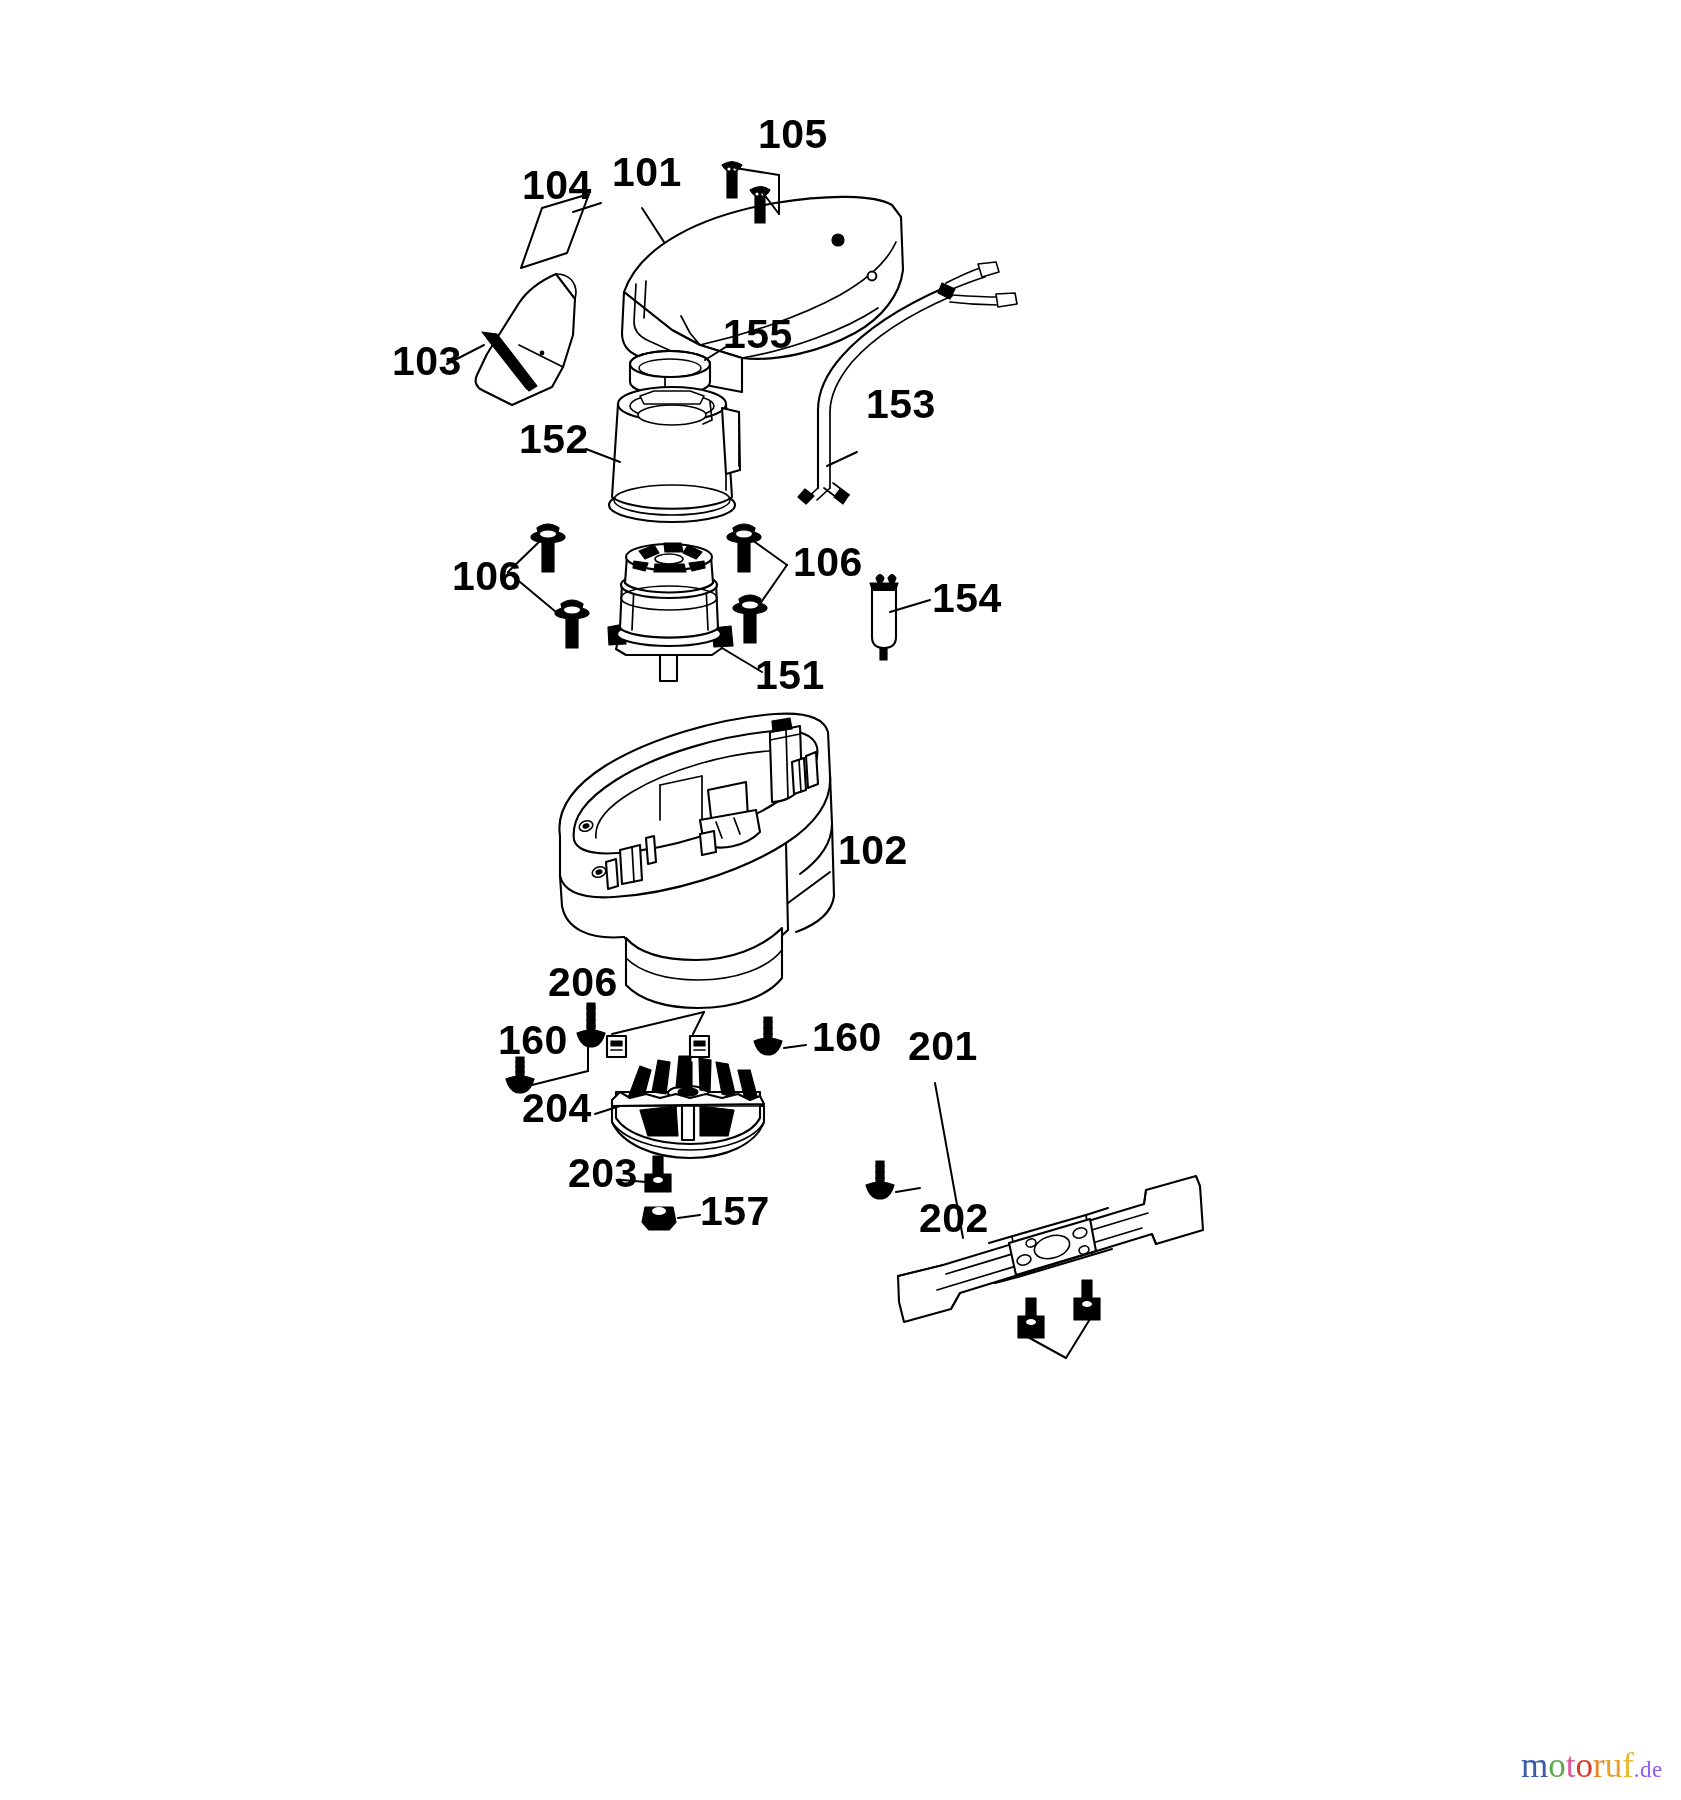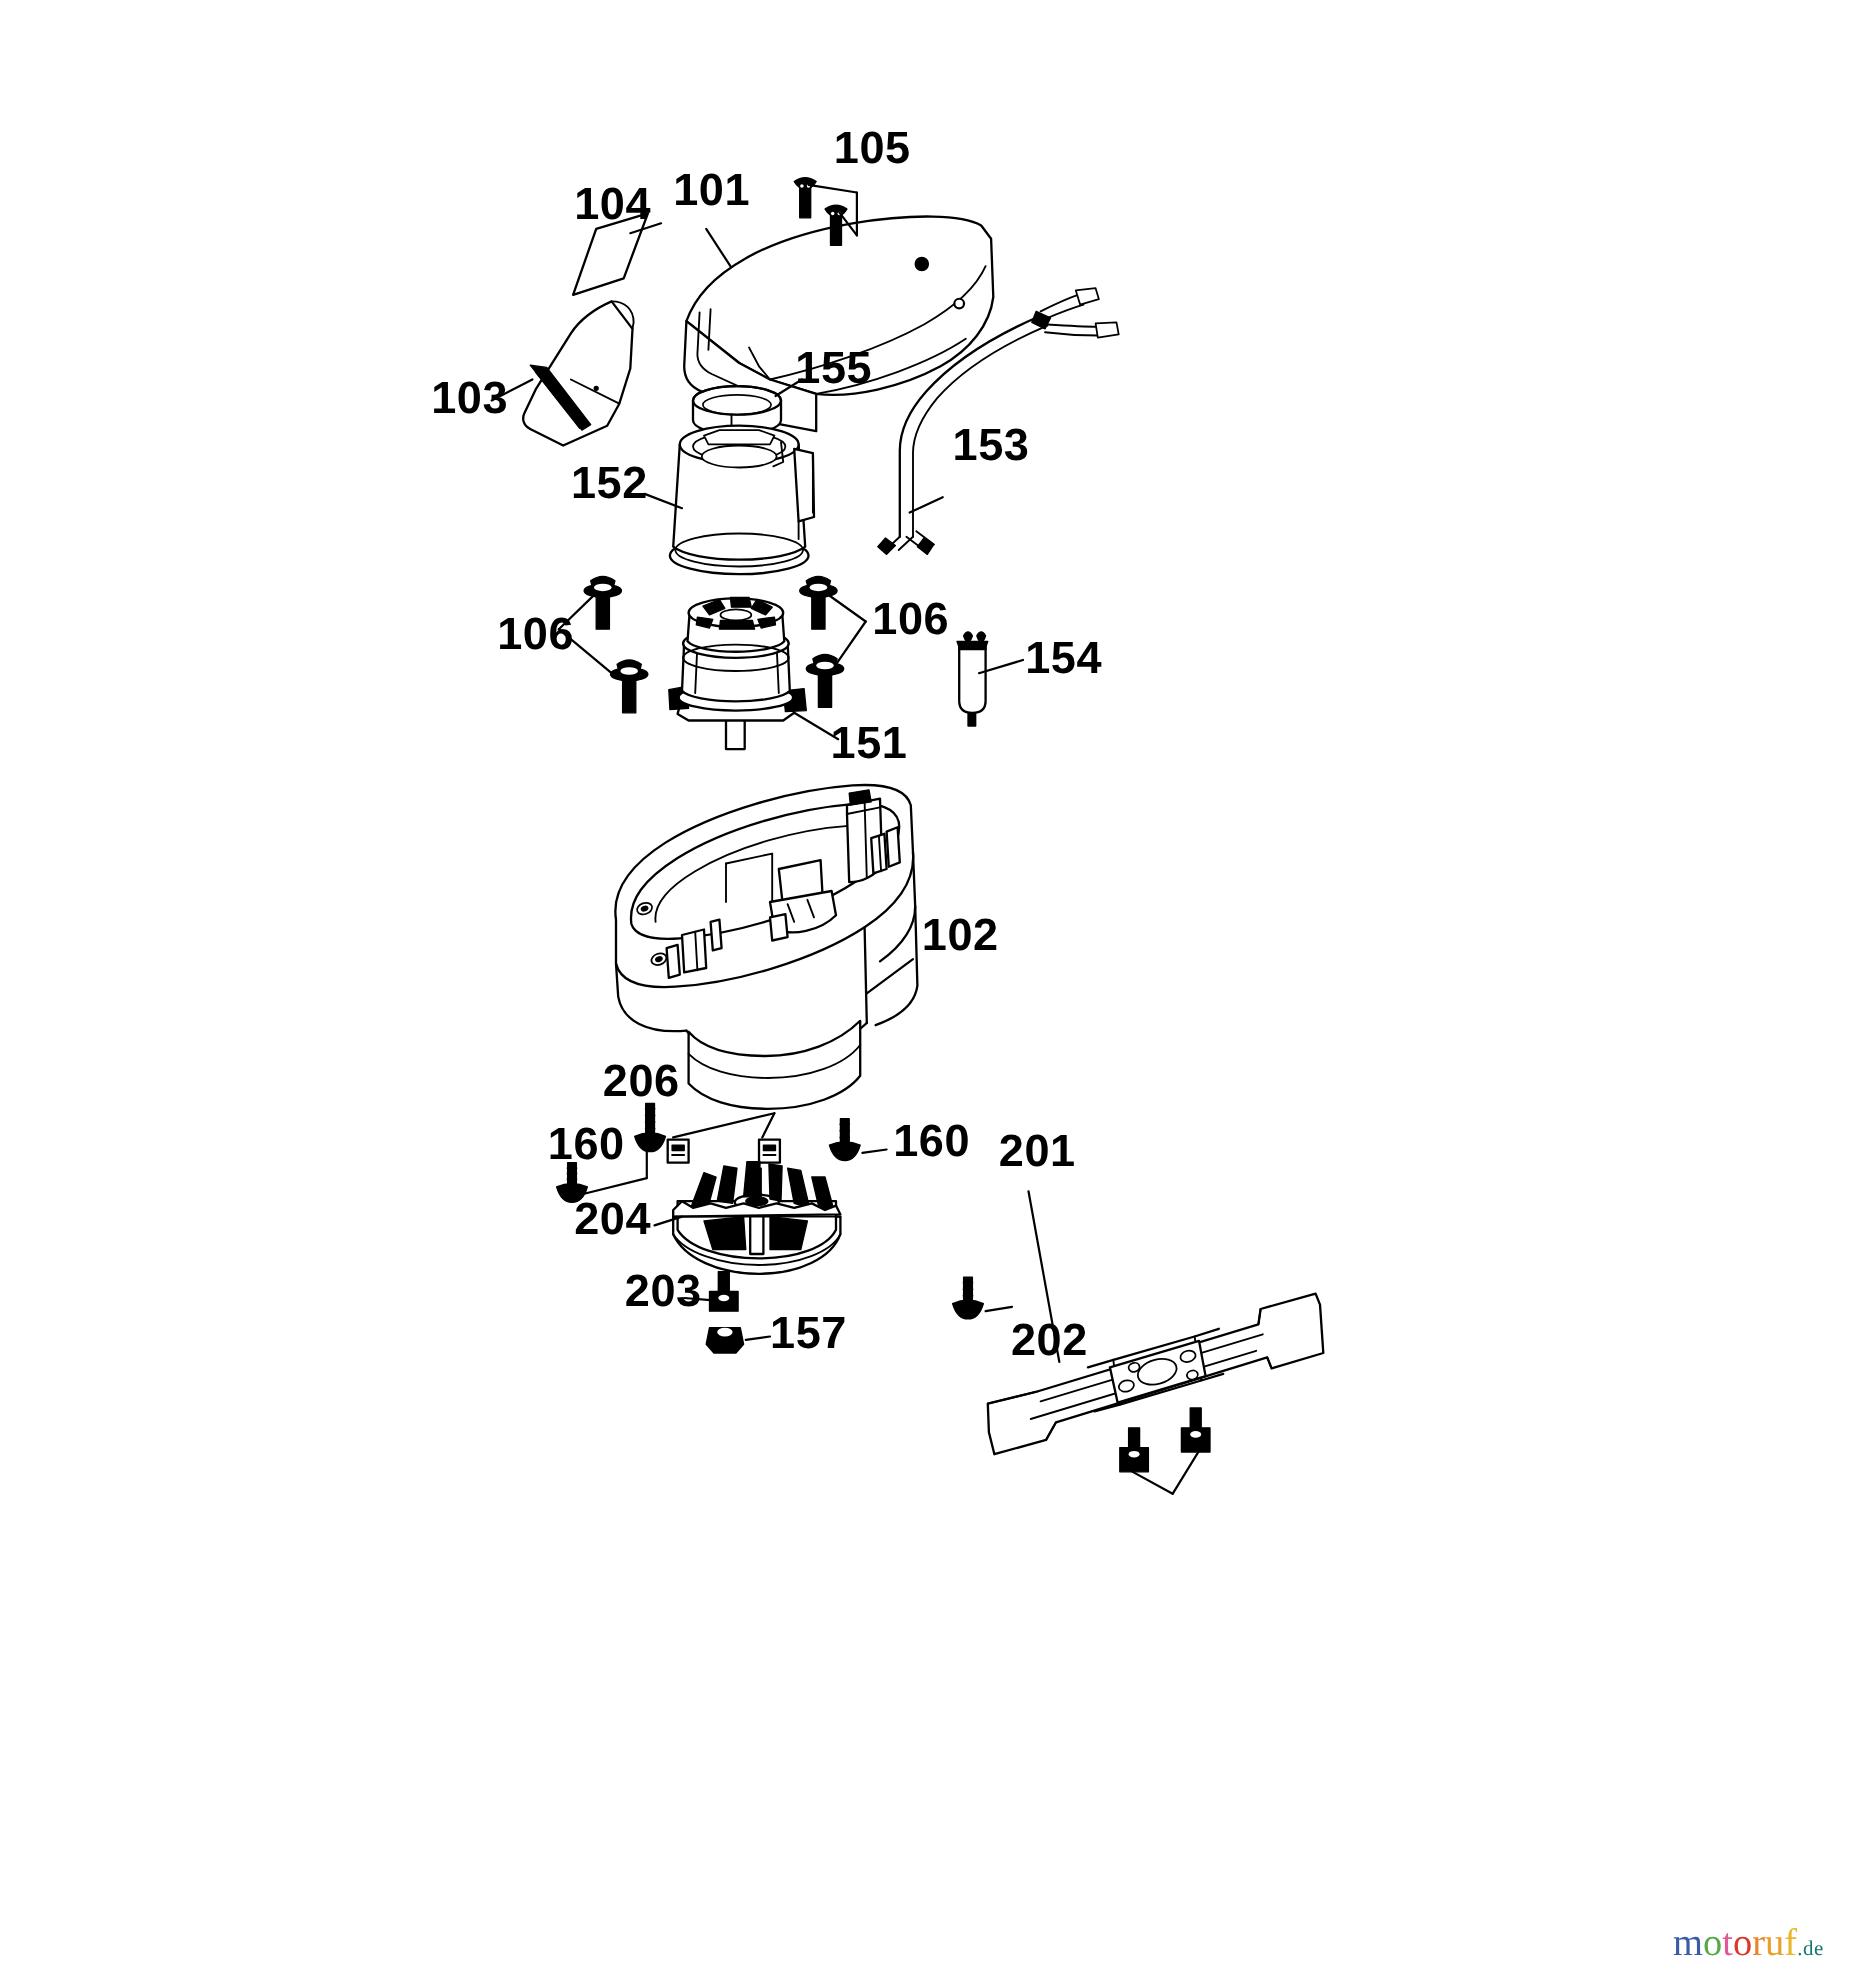--- a/index.html
+++ b/index.html
@@ -29,21 +29,21 @@
   #watermark{
     position:absolute;
     left:1521px;top:1748px;
     font-family:"Liberation Serif", serif;
     font-size:35px;
     line-height:1;
     white-space:nowrap;
     user-select:none;
   }
   #watermark .wl{font-weight:400;}
-  #watermark .suffix{font-size:19px;color:#0f766e;letter-spacing:0.5px;}
+  #watermark .suffix{font-size:23px;color:#8b5cf6;letter-spacing:0.5px;}
 </style>
 </head>
 <body>
 
 <div id="diagram-root">
 
 <svg class="sheet" viewBox="0 0 1681 1800" xmlns="http://www.w3.org/2000/svg">
 
   <g>
     <path class="fill-w" d="M542 208 L589 194 L567 253 L521 268 Z"></path>

